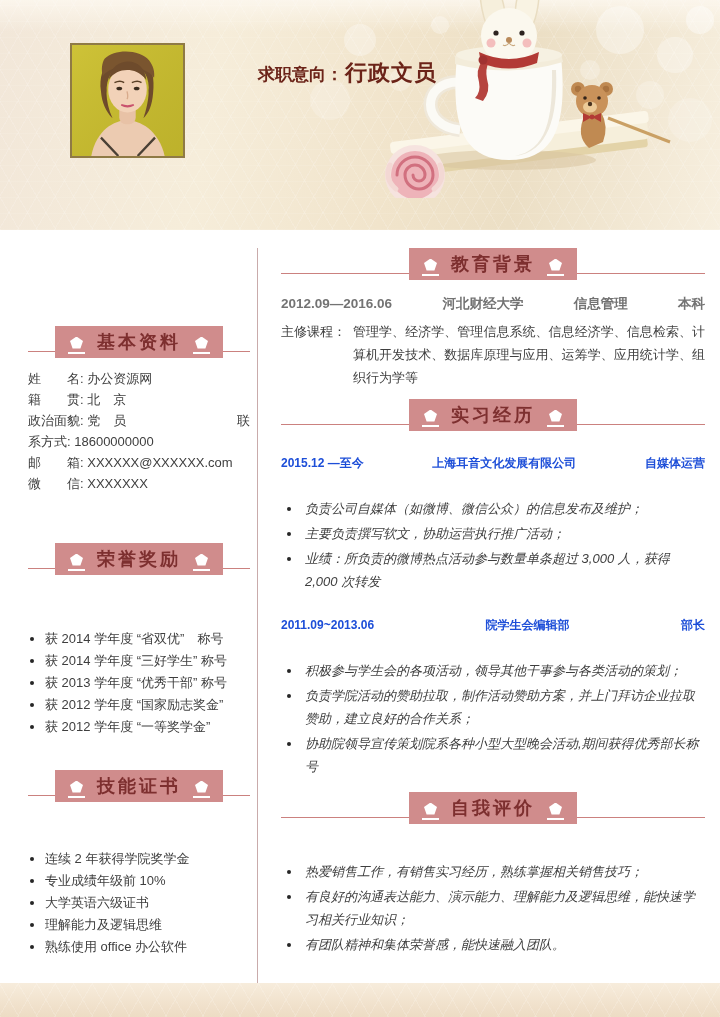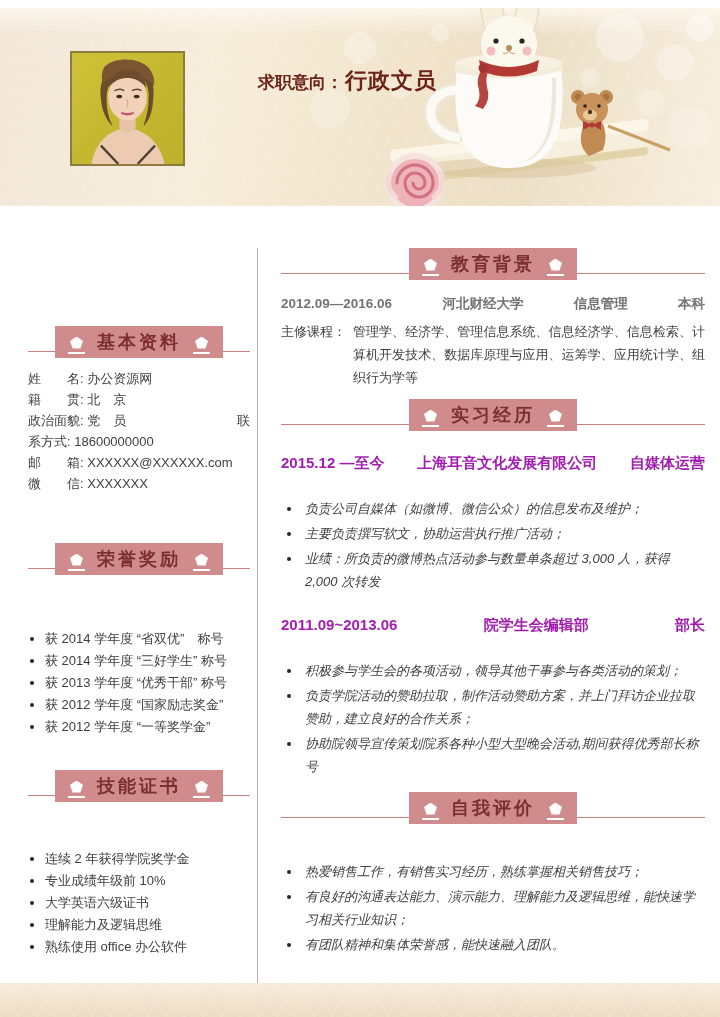--- a/index.html
+++ b/index.html
@@ -8,21 +8,21 @@
     font-family:"Liberation Sans",sans-serif;
     background:#ffffff;
     position:relative;
     overflow:hidden;
     color:var(--text,#3e3e3e);
   }
   .page{position:absolute;inset:0;}
 
   
   .banner{
-    position:absolute;top:8px;left:0;width:720px;height:198px;
+    position:absolute;top:0;left:0;width:720px;height:230px;
     background:
       linear-gradient(180deg, rgba(252,247,238,.9) 0%, rgba(252,247,238,0) 14%),
       linear-gradient(100deg,#f2e7d9 0%,#f6edda 30%,#f1e4cb 55%,#ecdfc5 72%,#f7efdf 100%);
     overflow:hidden;
   }
   .banner::before{ 
     content:"";position:absolute;inset:0;
     background-image:
       repeating-linear-gradient(60deg, rgba(255,255,255,.28) 0 1px, transparent 1px 16px),
       repeating-linear-gradient(-60deg, rgba(255,255,255,.28) 0 1px, transparent 1px 16px),
@@ -88,21 +88,21 @@
   ul.blist li::before{content:"";position:absolute;left:2px;top:9px;width:4px;height:4px;border-radius:50%;background:#262626;}
 
   
   .edu-meta{display:flex;justify-content:space-between;margin-top:16px;
     font-size:13.5px;font-weight:bold;color:#737373;line-height:16px;}
   .courses{display:flex;margin-top:8px;font-size:13px;line-height:23px;color:#3e3e3e;}
   .courses .clabel{flex:none;width:72px;}
   .courses .ctext{flex:1;text-align:justify;}
   .sec-intern{margin-top:10px;}
   .job-meta{display:flex;justify-content:space-between;margin-top:24px;
-    font-size:15px;font-weight:bold;color:#a21caf;line-height:16px;}
+    font-size:12px;font-weight:bold;color:#1d4ed8;line-height:16px;}
   .right-col ul.blist{margin-top:26px;line-height:23px;}
   .right-col ul.blist li{padding-left:24px;margin-bottom:2px;font-style:italic;}
   .right-col ul.blist li::before{left:6px;top:10px;}
   .sec-self{margin-top:14px;}
   .sec-self ul.blist{margin-top:36px;}
 </style>
 </head>
 <body>
 
 <div class="page">

